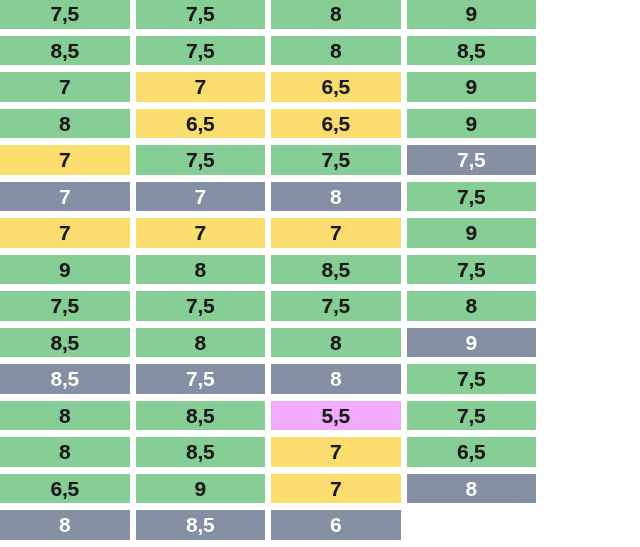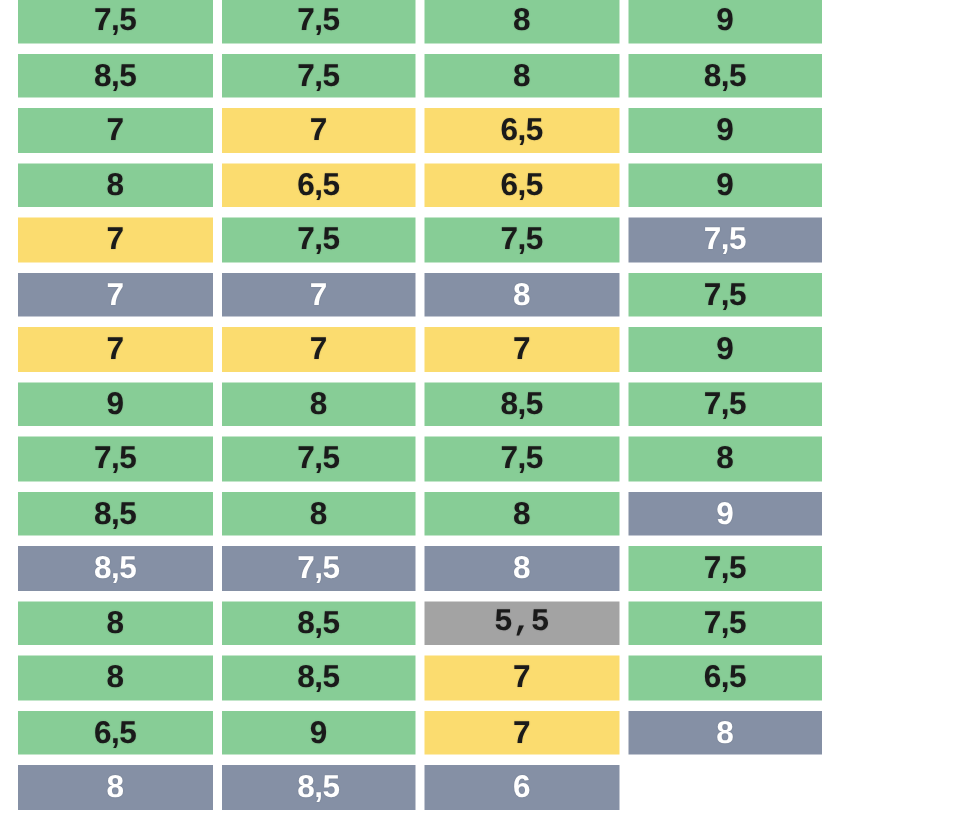--- a/index.html
+++ b/index.html
@@ -17,21 +17,20 @@
   #grid {
     display: grid;
     grid-template-columns: repeat(4, 1fr);
     grid-auto-rows: 29.5px;
     column-gap: 6px;
     row-gap: 7px;
     width: 536px;
     box-sizing: border-box;
     
     margin-top: -1px;
-    margin-left: 12px;
   }
 
   .cell {
     display: flex;
     align-items: center;
     justify-content: center;
     font-size: 21px;
     font-weight: bold;
     letter-spacing: -0.3px;
     line-height: 1;
@@ -91,21 +90,21 @@
     <div class="cell dark-text" style="background: rgb(135, 205, 150);">8,5</div>
     <div class="cell dark-text" style="background: rgb(135, 205, 150);">8</div>
     <div class="cell dark-text" style="background: rgb(135, 205, 150);">8</div>
     <div class="cell light-text" style="background: rgb(133, 144, 165);">9</div>
     <div class="cell light-text" style="background: rgb(133, 144, 165);">8,5</div>
     <div class="cell light-text" style="background: rgb(133, 144, 165);">7,5</div>
     <div class="cell light-text" style="background: rgb(133, 144, 165);">8</div>
     <div class="cell dark-text" style="background: rgb(135, 205, 150);">7,5</div>
     <div class="cell dark-text" style="background: rgb(135, 205, 150);">8</div>
     <div class="cell dark-text" style="background: rgb(135, 205, 150);">8,5</div>
-    <div class="cell dark-text" style="background: #a3a3a3; font-family: Liberation Mono, monospace;">5,5</div>
+    <div class="cell dark-text" style="background: #f0abfc;">5,5</div>
     <div class="cell dark-text" style="background: rgb(135, 205, 150);">7,5</div>
     <div class="cell dark-text" style="background: rgb(135, 205, 150);">8</div>
     <div class="cell dark-text" style="background: rgb(135, 205, 150);">8,5</div>
     <div class="cell dark-text" style="background: rgb(251, 220, 111);">7</div>
     <div class="cell dark-text" style="background: rgb(135, 205, 150);">6,5</div>
     <div class="cell dark-text" style="background: rgb(135, 205, 150);">6,5</div>
     <div class="cell dark-text" style="background: rgb(135, 205, 150);">9</div>
     <div class="cell dark-text" style="background: rgb(251, 220, 111);">7</div>
     <div class="cell light-text" style="background: rgb(133, 144, 165);">8</div>
     <div class="cell light-text" style="background: rgb(133, 144, 165);">8</div>

